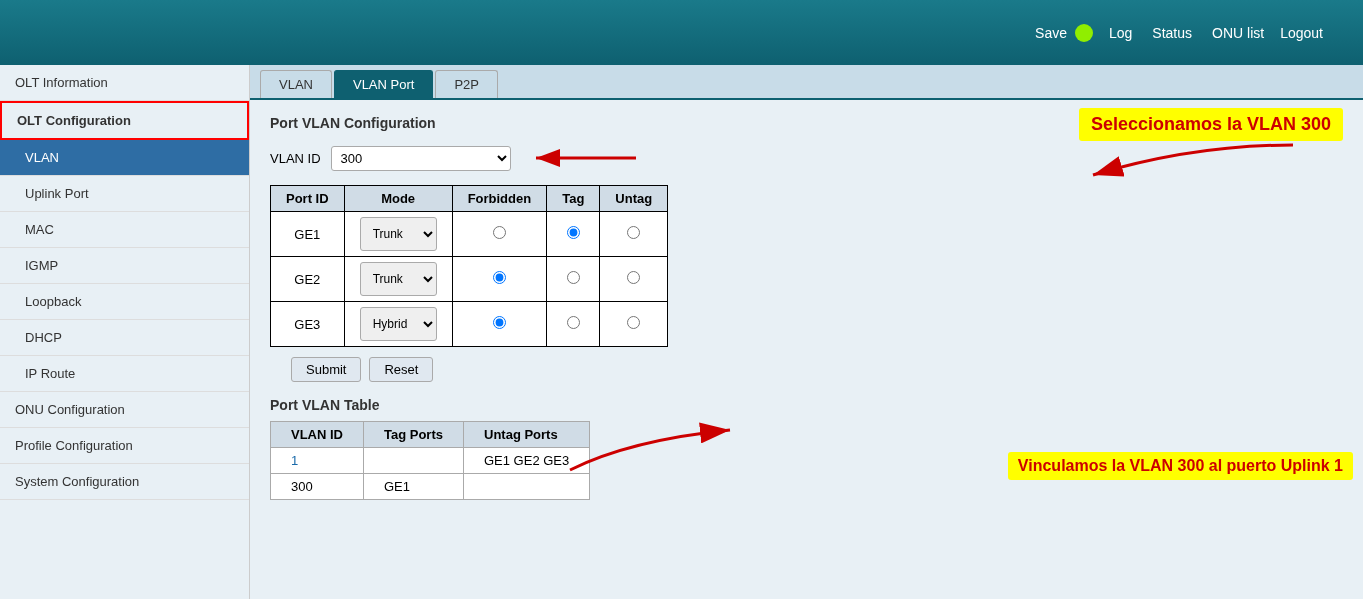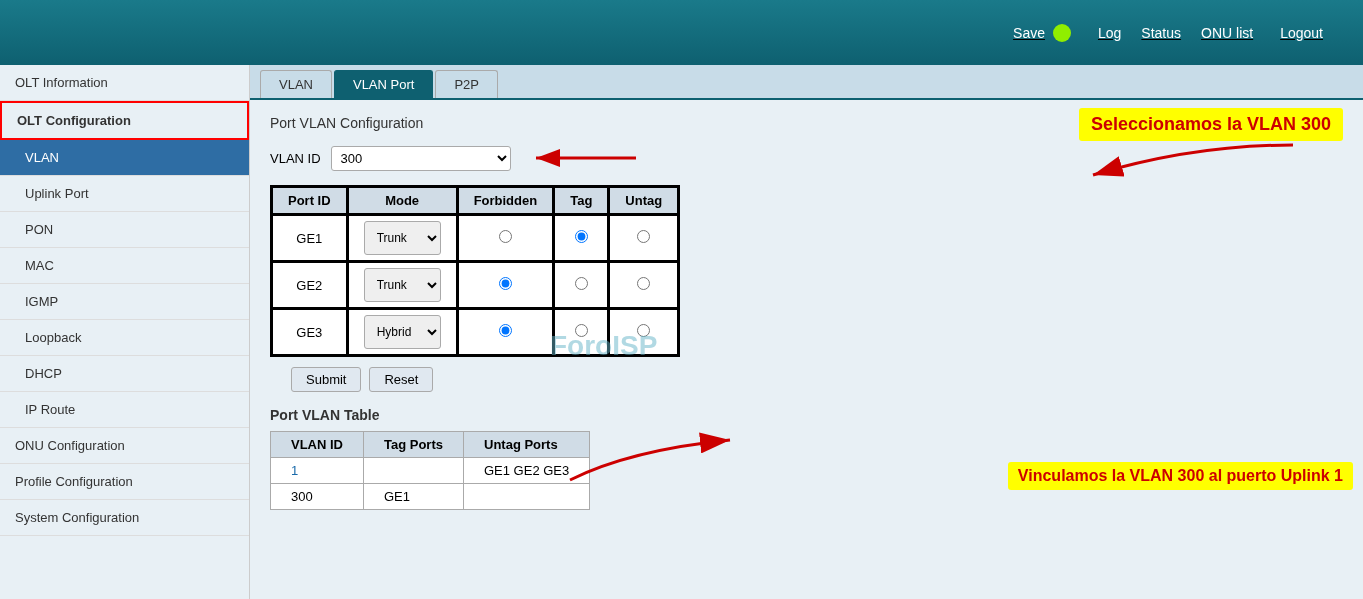--- a/index.html
+++ b/index.html
@@ -30,23 +30,22 @@
     .logo-icon {
       width: 40px;
       height: 40px;
       margin-right: 8px;
     }
     .header-right {
       flex: 1;
       display: flex;
       align-items: center;
       justify-content: flex-end;
-      gap: 27px;
+      gap: 16px;
       padding-right: 20px;
-      text-decoration: underline;
     }
     .header-save {
       display: flex;
       align-items: center;
       gap: 8px;
       color: white;
       font-size: 14px;
     }
     .status-dot {
       width: 18px;
@@ -139,21 +138,21 @@
     }
 
     
     .main-content {
       padding: 15px 20px;
       position: relative;
     }
 
     .section-title {
       font-size: 14px;
-      font-weight: normal;
+      font-weight: bold;
       margin-bottom: 12px;
       color: #333;
     }
 
     .vlan-id-row {
       display: flex;
       align-items: center;
       margin-bottom: 12px;
       gap: 10px;
     }
@@ -168,21 +167,21 @@
     }
 
     
     .port-table {
       border-collapse: collapse;
       font-size: 13px;
       background: white;
       border: 1px solid #aaa;
     }
     .port-table th, .port-table td {
-      border: 3px solid #000000;
+      border: 1px solid #000000;
       padding: 5px 15px;
       text-align: center;
     }
     .port-table th {
       background: #d0dce6;
       font-weight: bold;
     }
     .port-table td select {
       border: 1px solid #aaa;
       font-size: 12px;
@@ -259,21 +258,20 @@
   </div>
 </div>
 
 <div class="main-layout">
 
   <div class="sidebar">
     <div class="sidebar-item">OLT Information</div>
     <div class="sidebar-item selected-group">OLT Configuration</div>
     <div class="sidebar-item active-sub">VLAN</div>
     <div class="sidebar-item sub">Uplink Port</div>
-    <div class="sidebar-item sub">PON</div>
     <div class="sidebar-item sub">MAC</div>
     <div class="sidebar-item sub">IGMP</div>
     <div class="sidebar-item sub">Loopback</div>
     <div class="sidebar-item sub">DHCP</div>
     <div class="sidebar-item sub">IP Route</div>
     <div class="sidebar-item">ONU Configuration</div>
     <div class="sidebar-item">Profile Configuration</div>
     <div class="sidebar-item">System Configuration</div>
   </div>
 
@@ -360,21 +358,20 @@
             <td><input type="radio" name="untag-ge3" style=""></td>
           </tr>
         </tbody>
       </table>
 
       <div class="btn-row">
         <button class="btn">Submit</button>
         <button class="btn">Reset</button>
       </div>
 
-      <div class="foroisp-watermark">ForoISP</div>
 
       <div class="section-title2">Port VLAN Table</div>
 
       <table class="vlan-table">
         <thead>
           <tr>
             <th>VLAN ID</th>
             <th>Tag Ports</th>
             <th>Untag Ports</th>
           </tr>

